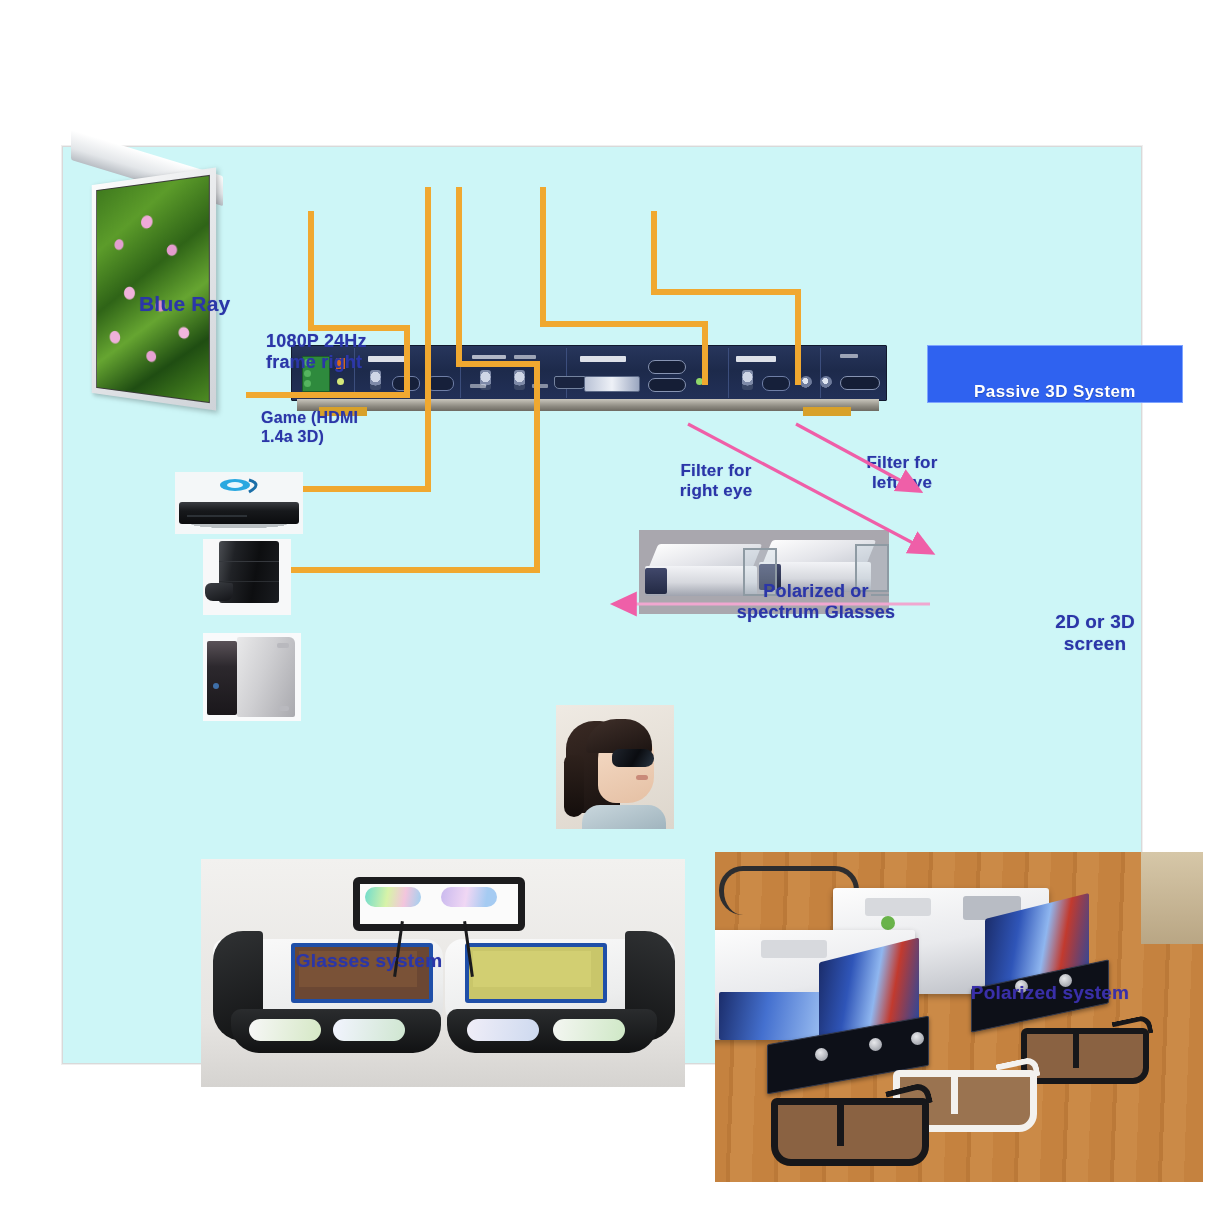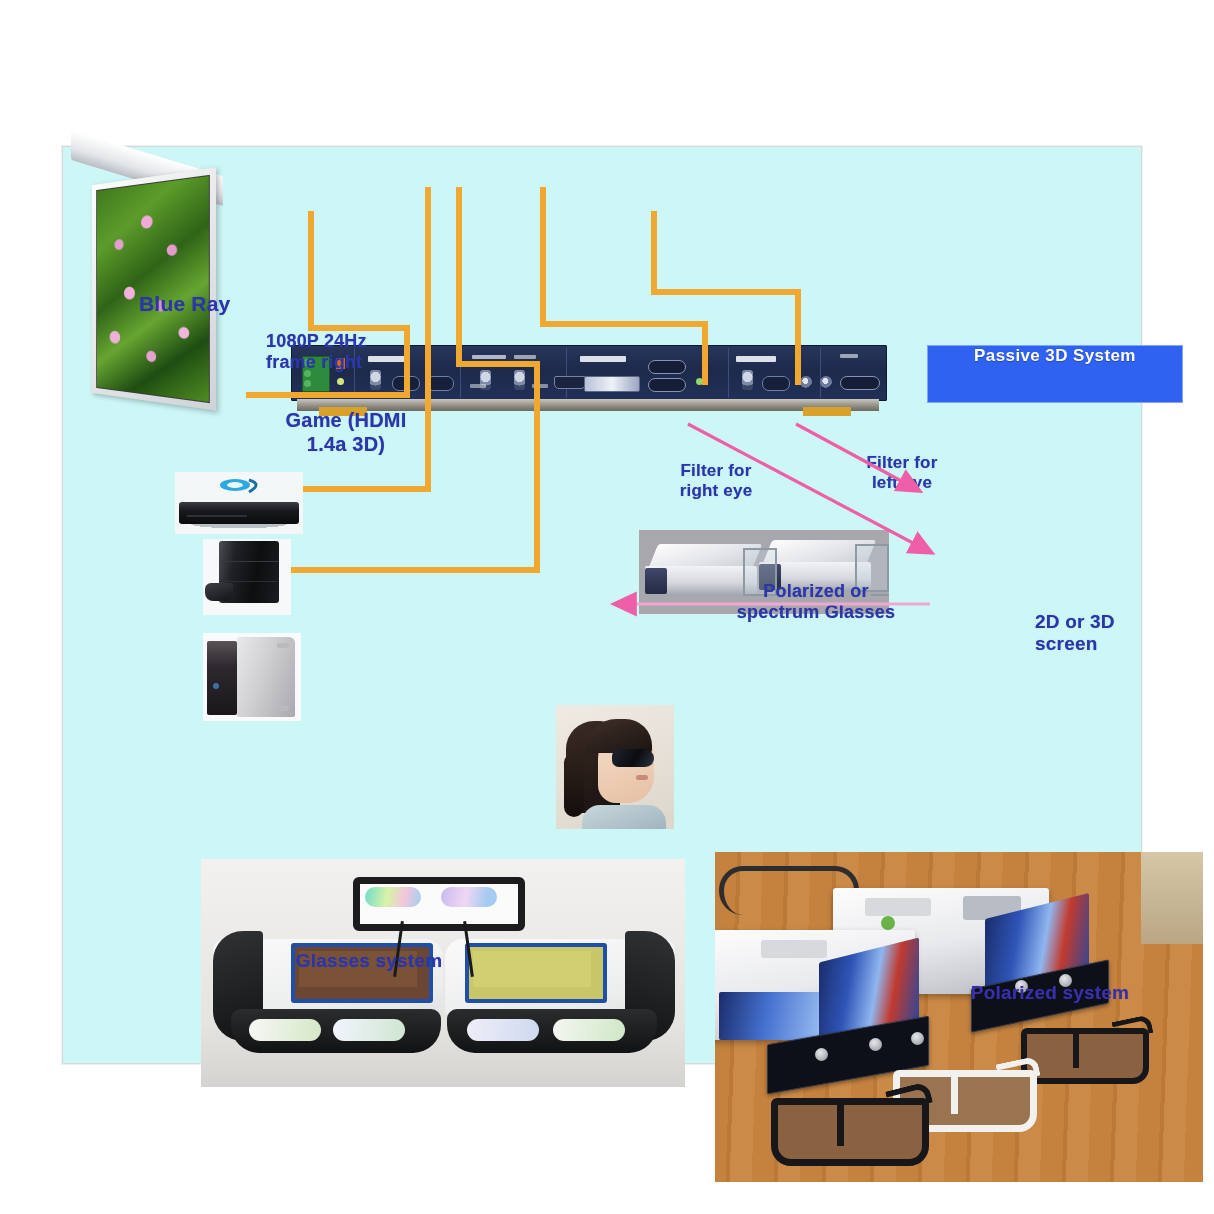--- a/index.html
+++ b/index.html
@@ -19,21 +19,21 @@
     position:absolute;color:#2b36a8;font-weight:bold;
     font-family:"Liberation Sans",sans-serif;line-height:1.18;
     text-shadow:0 0 1px rgba(43,54,168,.45);
     white-space:pre-line;letter-spacing:.2px;
   }
 
   
   #banner{
     position:absolute;left:864px;top:198px;width:254px;height:56px;
     background:#2f62f0;border:1px solid #7ea4ff;
-    display:flex;align-items:flex-start;justify-content:center;
+    display:flex;align-items:flex-end;justify-content:center;
   }
   #banner span{color:#ffffff;font-weight:bold;font-size:17px;letter-spacing:.4px;
     text-shadow:0 1px 1px rgba(0,0,0,.25);}
 
   
   #receiver{position:absolute;left:228px;top:198px;width:594px;height:72px;}
   .rcv-face{position:absolute;left:0;top:0;width:100%;height:54px;
     background:linear-gradient(180deg,#27365c 0%,#1d2a4b 45%,#223058 100%);
     border:1px solid #11192e;border-radius:1px;}
   .rcv-base{position:absolute;left:6px;top:54px;width:calc(100% - 12px);height:12px;
@@ -404,31 +404,31 @@
         <div style="position:absolute;left:116px;top:0px;width:38px;height:16px;border-top:6px solid #17171a;
           border-right:6px solid #17171a;border-radius:0 14px 0 0;transform:rotate(-14deg);"></div>
       </div>
     </div>
 
     <div class="lbl" style="left:76px;top:145px;font-size:21px;">Blue Ray</div>
 
     <div class="lbl" style="left:203px;top:184px;font-size:18px;">1080P 24Hz
 frame right</div>
 
-    <div class="lbl" style="left:198px;top:262px;font-size:20px;text-align:center;width:170px;">Game (HDMI
+    <div class="lbl" style="left:198px;top:262px;font-size:16px;text-align:left;width:170px;">Game (HDMI
 1.4a 3D)</div>
 
 
     <div class="lbl" style="left:589px;top:314px;font-size:17px;text-align:center;width:128px;">Filter for
 right eye</div>
 
     <div class="lbl" style="left:781px;top:306px;font-size:17px;text-align:center;width:116px;">Filter for
 left eye</div>
 
-    <div class="lbl" style="left:972px;top:464px;font-size:19px;text-align:left;width:120px;">2D or 3D
+    <div class="lbl" style="left:972px;top:464px;font-size:19px;text-align:center;width:120px;">2D or 3D
 screen</div>
 
     <div class="lbl" style="left:643px;top:434px;font-size:18px;text-align:center;width:220px;">Polarized or
 spectrum Glasses</div>
 
     <div class="lbl" style="left:196px;top:803px;font-size:19px;text-align:center;width:220px;">Glasses system</div>
 
     <div class="lbl" style="left:872px;top:835px;font-size:19px;text-align:center;width:230px;color:#3a2fa8;">Polarized system</div>
 
   </div>

